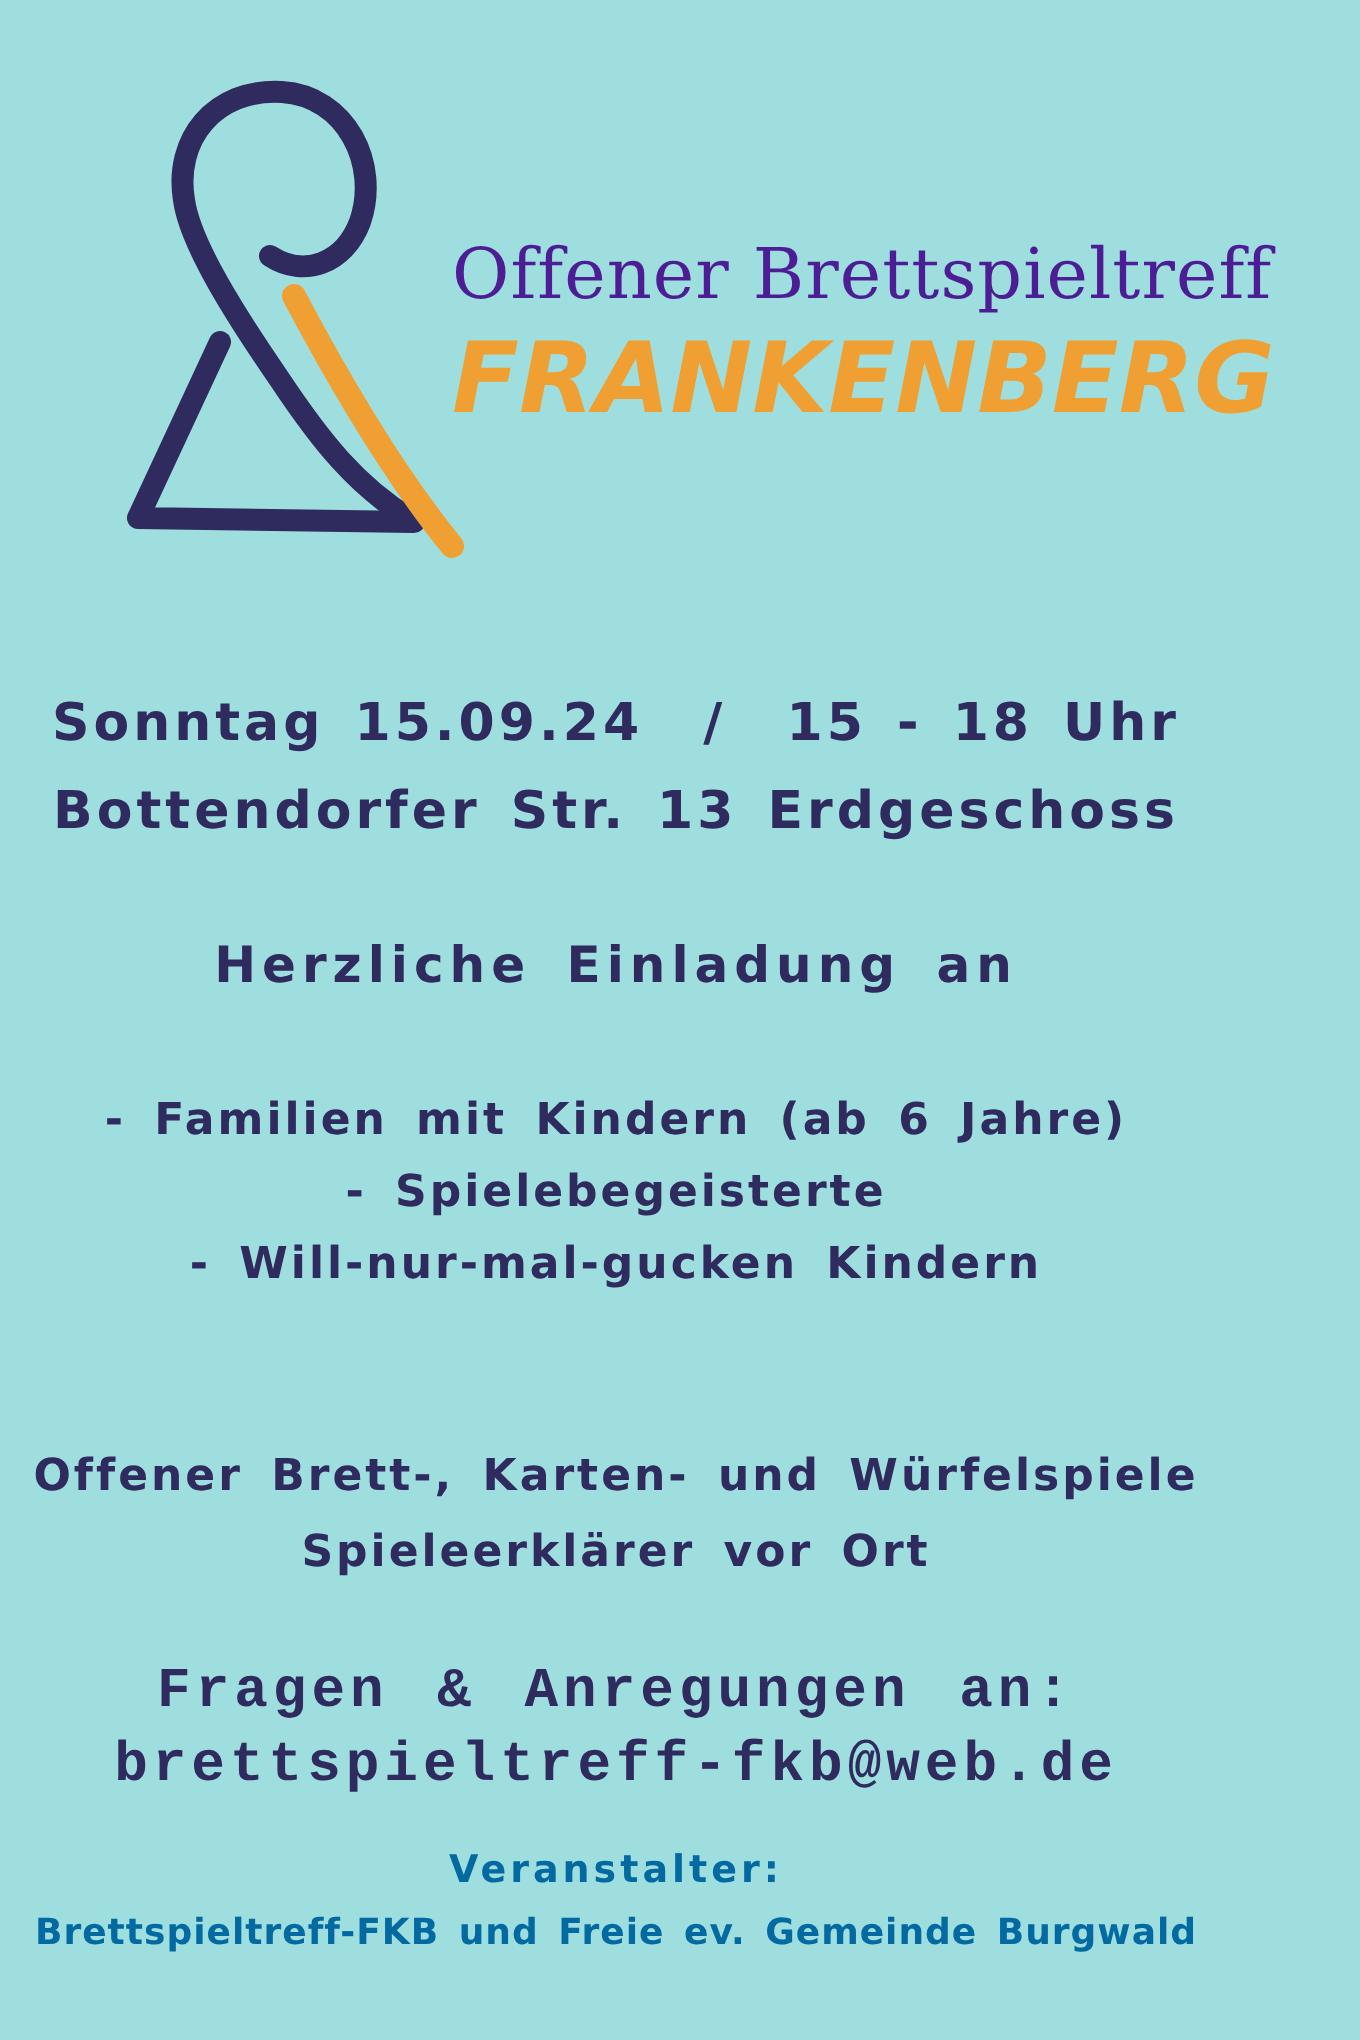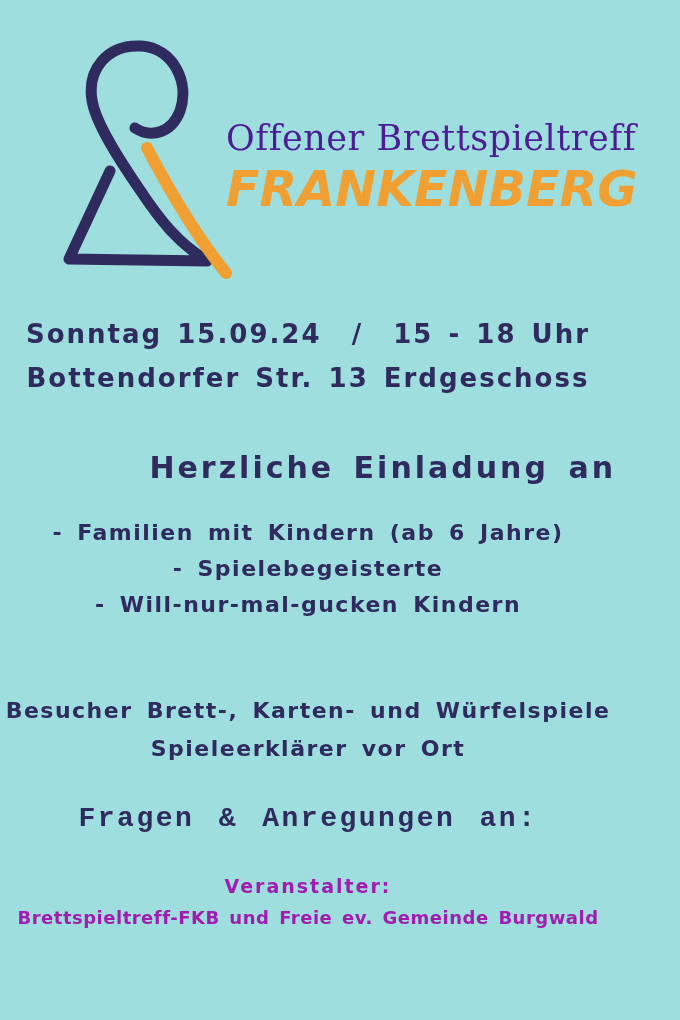--- a/index.html
+++ b/index.html
@@ -41,35 +41,35 @@
     white-space: nowrap;
     font-style: italic;
   }
   .centered {
     position: absolute;
     left: 0;
     width: 616px;
     text-align: center;
     color: #2f2b5e;
     font-weight: bold;
+    margin-top: 28px;
   }
   .line { white-space: pre; }
   .date-block {
     top: 312px;
     font-size: 26px;
     letter-spacing: 2px;
     word-spacing: 4px;
     line-height: 44px;
   }
   .invite-heading {
-    top: 450px;
-    font-size: 30px;
+    top: 440px;
+    font-size: 25px;
     letter-spacing: 3px;
     word-spacing: 6px;
-    text-align: right;
   }
   .invite-list {
     top: 515px;
     font-size: 22px;
     letter-spacing: 1.5px;
     word-spacing: 5px;
     line-height: 36px;
   }
   .details-block {
     top: 692px;
@@ -80,22 +80,22 @@
   }
   .contact-block {
     top: 800px;
     font-size: 28px;
     letter-spacing: 2.5px;
     word-spacing: 5px;
     line-height: 37px;
     font-family: Liberation Mono, monospace;
   }
   .footer-block {
-    top: 871px;
-    color: #a21caf;
+    top: 892px;
+    color: #0369a1;
     line-height: 31px;
   }
   .footer-label {
     font-size: 19px;
     letter-spacing: 2px;
   }
   .footer-org {
     font-size: 18px;
     letter-spacing: 0.5px;
     word-spacing: 3px;
@@ -131,26 +131,27 @@
 
   <div class="centered invite-heading">Herzliche Einladung an</div>
 
   <div class="centered invite-list">
     <div class="line">- Familien mit Kindern (ab 6 Jahre)</div>
     <div class="line">- Spielebegeisterte</div>
     <div class="line">- Will-nur-mal-gucken Kindern</div>
   </div>
 
   <div class="centered details-block">
-    <div class="line">Besucher Brett-, Karten- und Würfelspiele</div>
+    <div class="line">Offener Brett-, Karten- und Würfelspiele</div>
     <div class="line">Spieleerklärer vor Ort</div>
   </div>
 
   <div class="centered contact-block">
     <div class="line">Fragen &amp; Anregungen an:</div>
+    <div class="line">brettspieltreff-fkb@web.de</div>
   </div>
 
   <div class="centered footer-block">
     <div class="line footer-label">Veranstalter:</div>
     <div class="line footer-org">Brettspieltreff-FKB und Freie ev. Gemeinde Burgwald</div>
   </div>
 
 </div>
 
 </body></html>

